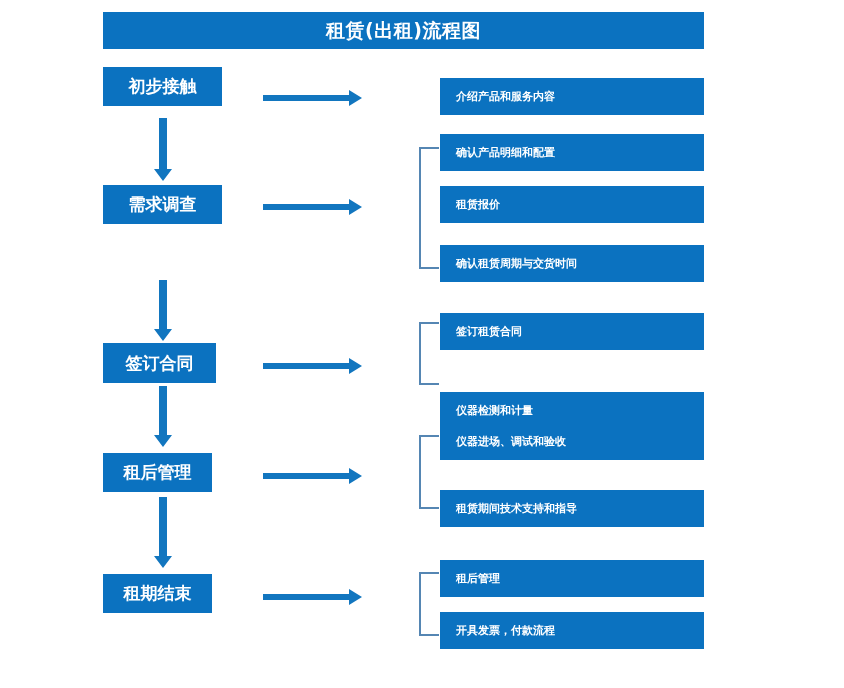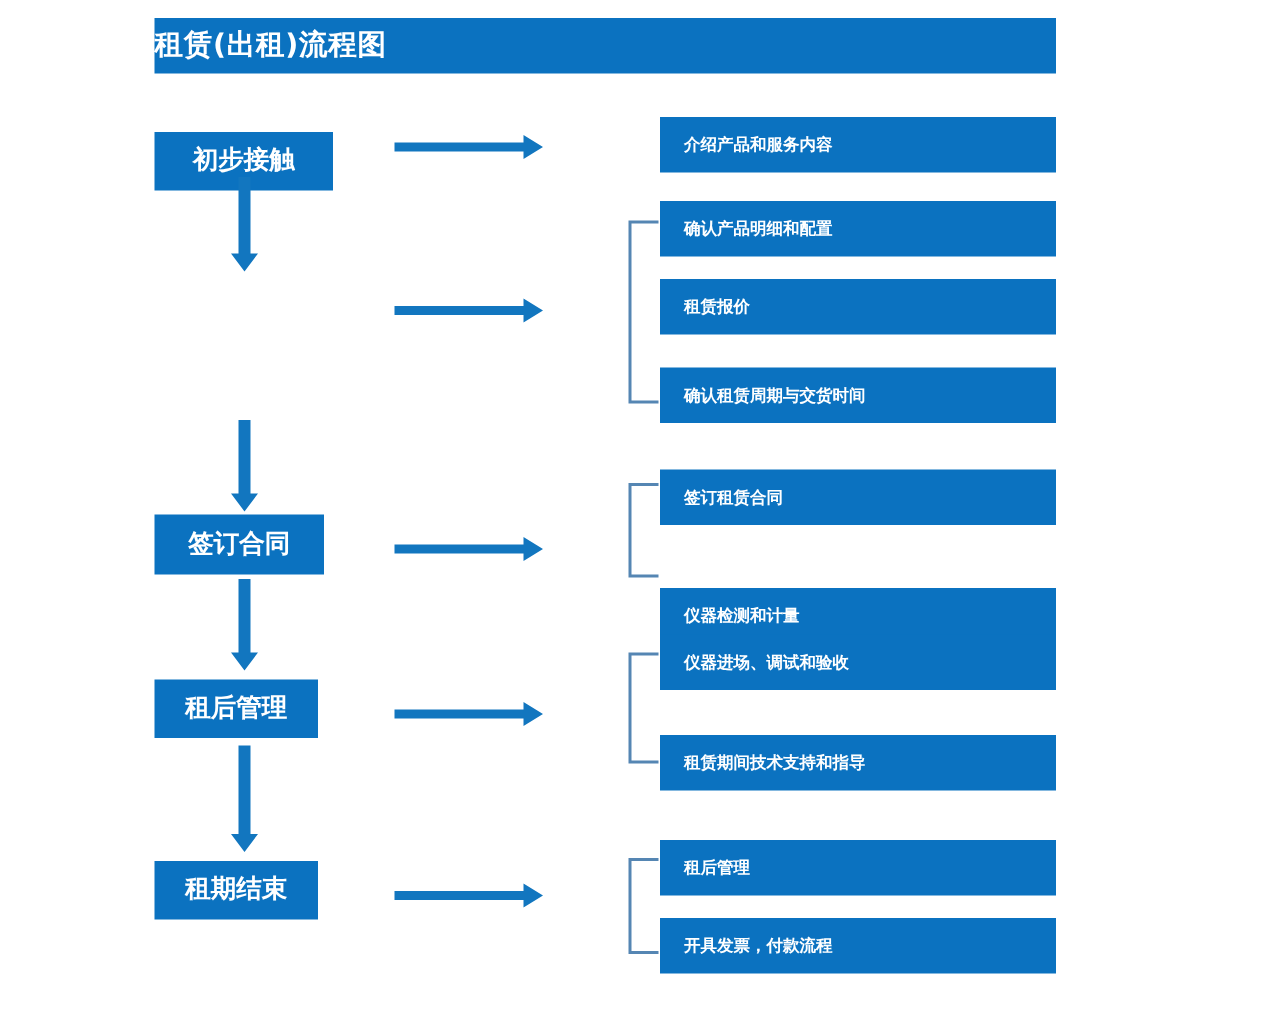--- a/index.html
+++ b/index.html
@@ -26,20 +26,21 @@
   
   .title-bar {
     position: absolute;
     left: 103px;
     top: 12px;
     width: 601px;
     height: 37px;
     background: #0b72c0;
     display: flex;
     align-items: center;
+    justify-content: center;
   }
   .title-bar .title-text {
     color: #ffffff;
     font-size: 19px;
     font-weight: bold;
     letter-spacing: 0.5px;
     line-height: 1;
   }
 
   
@@ -92,22 +93,25 @@
 </style>
 </head>
 <body>
 
 <div id="canvas">
 
   <div class="title-bar">
     <span class="title-text">租赁(出租)流程图</span>
   </div>
 
-  <div class="stage-box" style="left:103px;top:88px;width:119px;height:39px;">
+  <div class="stage-box" style="left:103px;top:67px;width:119px;height:39px;">
     <span class="stage-label">初步接触</span>
+  </div>
+  <div class="stage-box" style="left:103px;top:185px;width:119px;height:39px;">
+    <span class="stage-label">需求调查</span>
   </div>
   <div class="stage-box" style="left:103px;top:343px;width:113px;height:40px;">
     <span class="stage-label">签订合同</span>
   </div>
   <div class="stage-box" style="left:103px;top:453px;width:109px;height:39px;">
     <span class="stage-label">租后管理</span>
   </div>
   <div class="stage-box" style="left:103px;top:574px;width:109px;height:39px;">
     <span class="stage-label">租期结束</span>
   </div>

